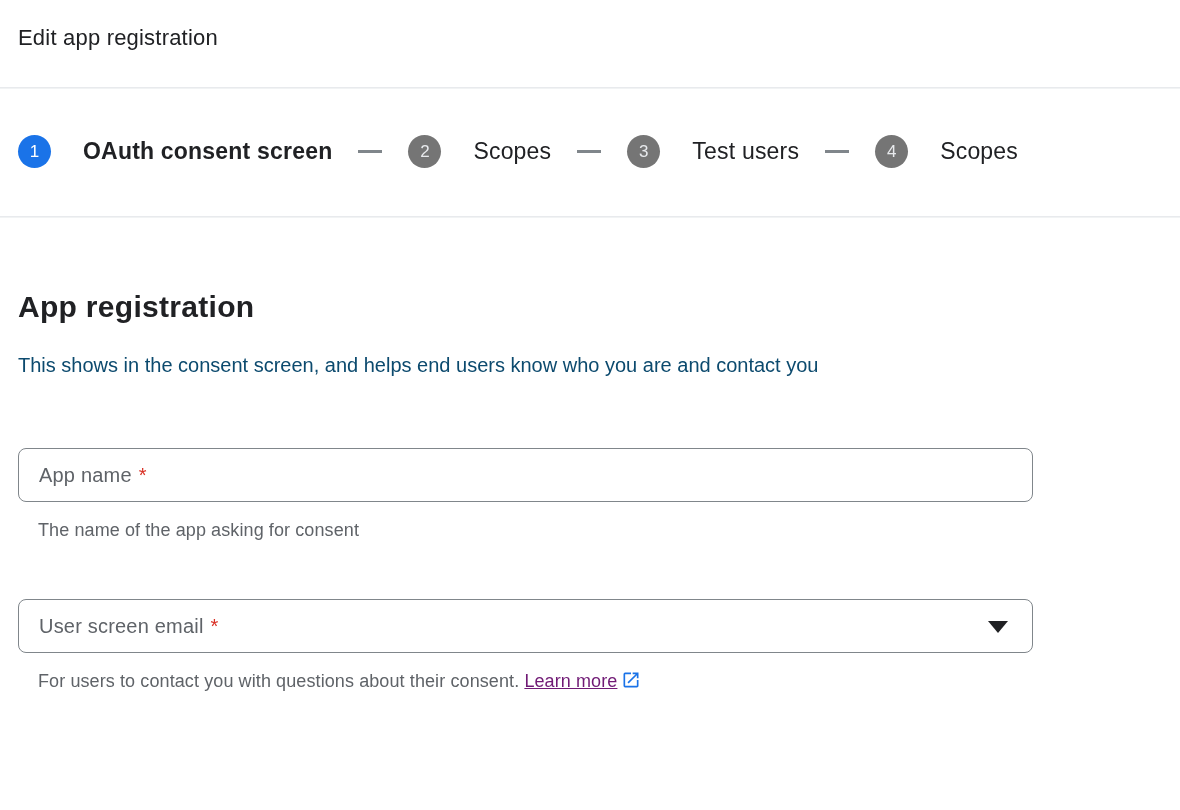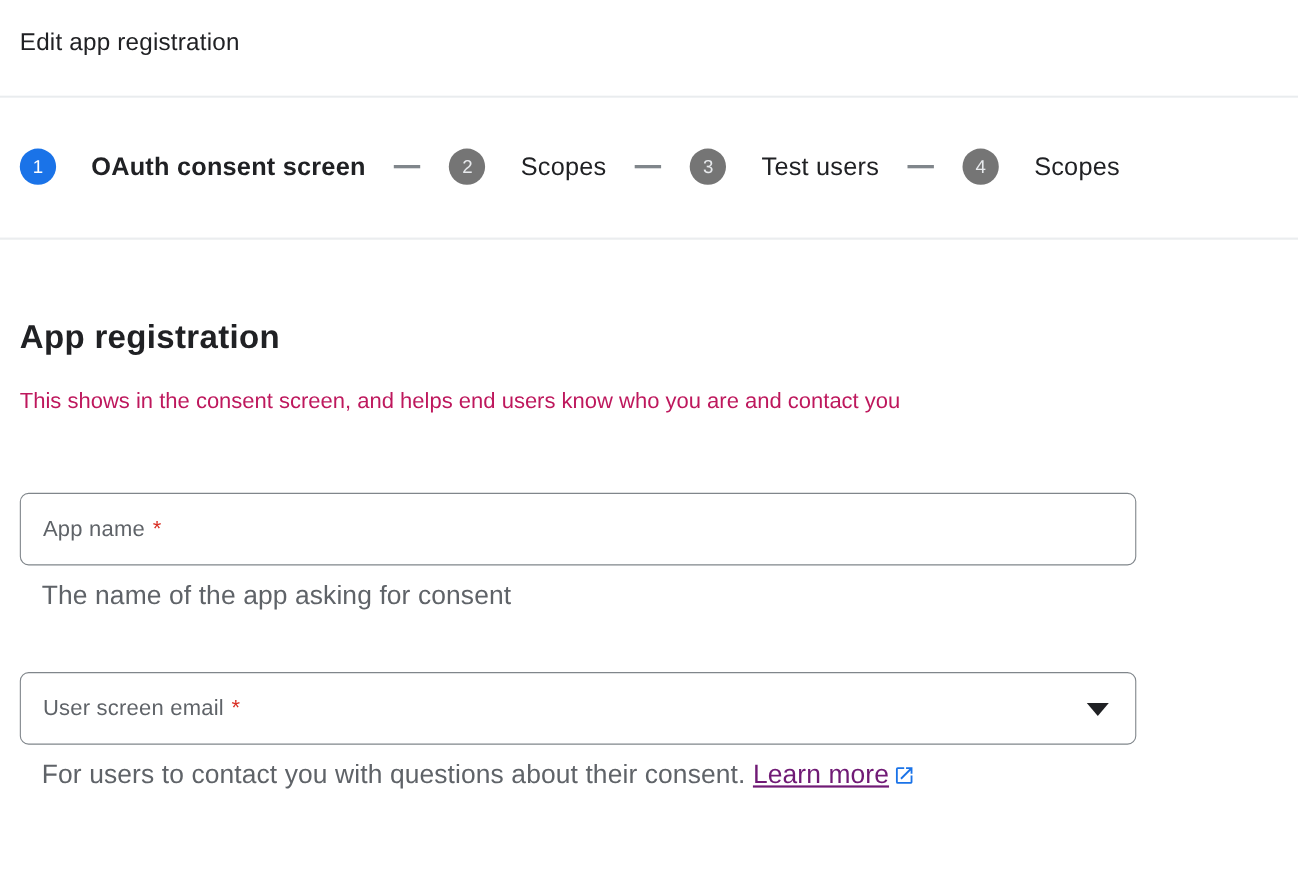--- a/index.html
+++ b/index.html
@@ -71,31 +71,31 @@
     font-size: 30px;
     font-weight: 700;
     letter-spacing: 0.3px;
     color: #202124;
   }
   .section-description {
     margin: 22px 0 0 18px;
     max-width: 865px;
     font-size: 20px;
     line-height: 38px;
-    color: #be185d;
+    color: #0c4a6e;
   }
 
   
   .field-group { margin-left: 18px; width: 1015px; }
   .field-group.first { margin-top: 64px; }
   .field-group.second { margin-top: 56px; }
   .field-box {
     position: relative;
     width: 100%;
-    height: 66px;
+    height: 54px;
     border: 1.5px solid #80868b;
     border-radius: 8px;
     background: #ffffff;
     display: flex;
     align-items: center;
     padding: 0 20px;
     cursor: text;
   }
   .field-box.select { cursor: pointer; }
   .field-label {
@@ -113,21 +113,21 @@
     right: 24px;
     top: 50%;
     margin-top: -5px;
     width: 0; height: 0;
     border-left: 10px solid transparent;
     border-right: 10px solid transparent;
     border-top: 12px solid #202124;
   }
   .field-helper {
     margin: 15px 0 0 20px;
-    font-size: 24px;
+    font-size: 18px;
     line-height: 26px;
     color: #5f6368;
     letter-spacing: 0.1px;
   }
   .learn-more-link {
     color: #701a75;
     text-decoration: underline;
     cursor: pointer;
     white-space: nowrap;
   }

